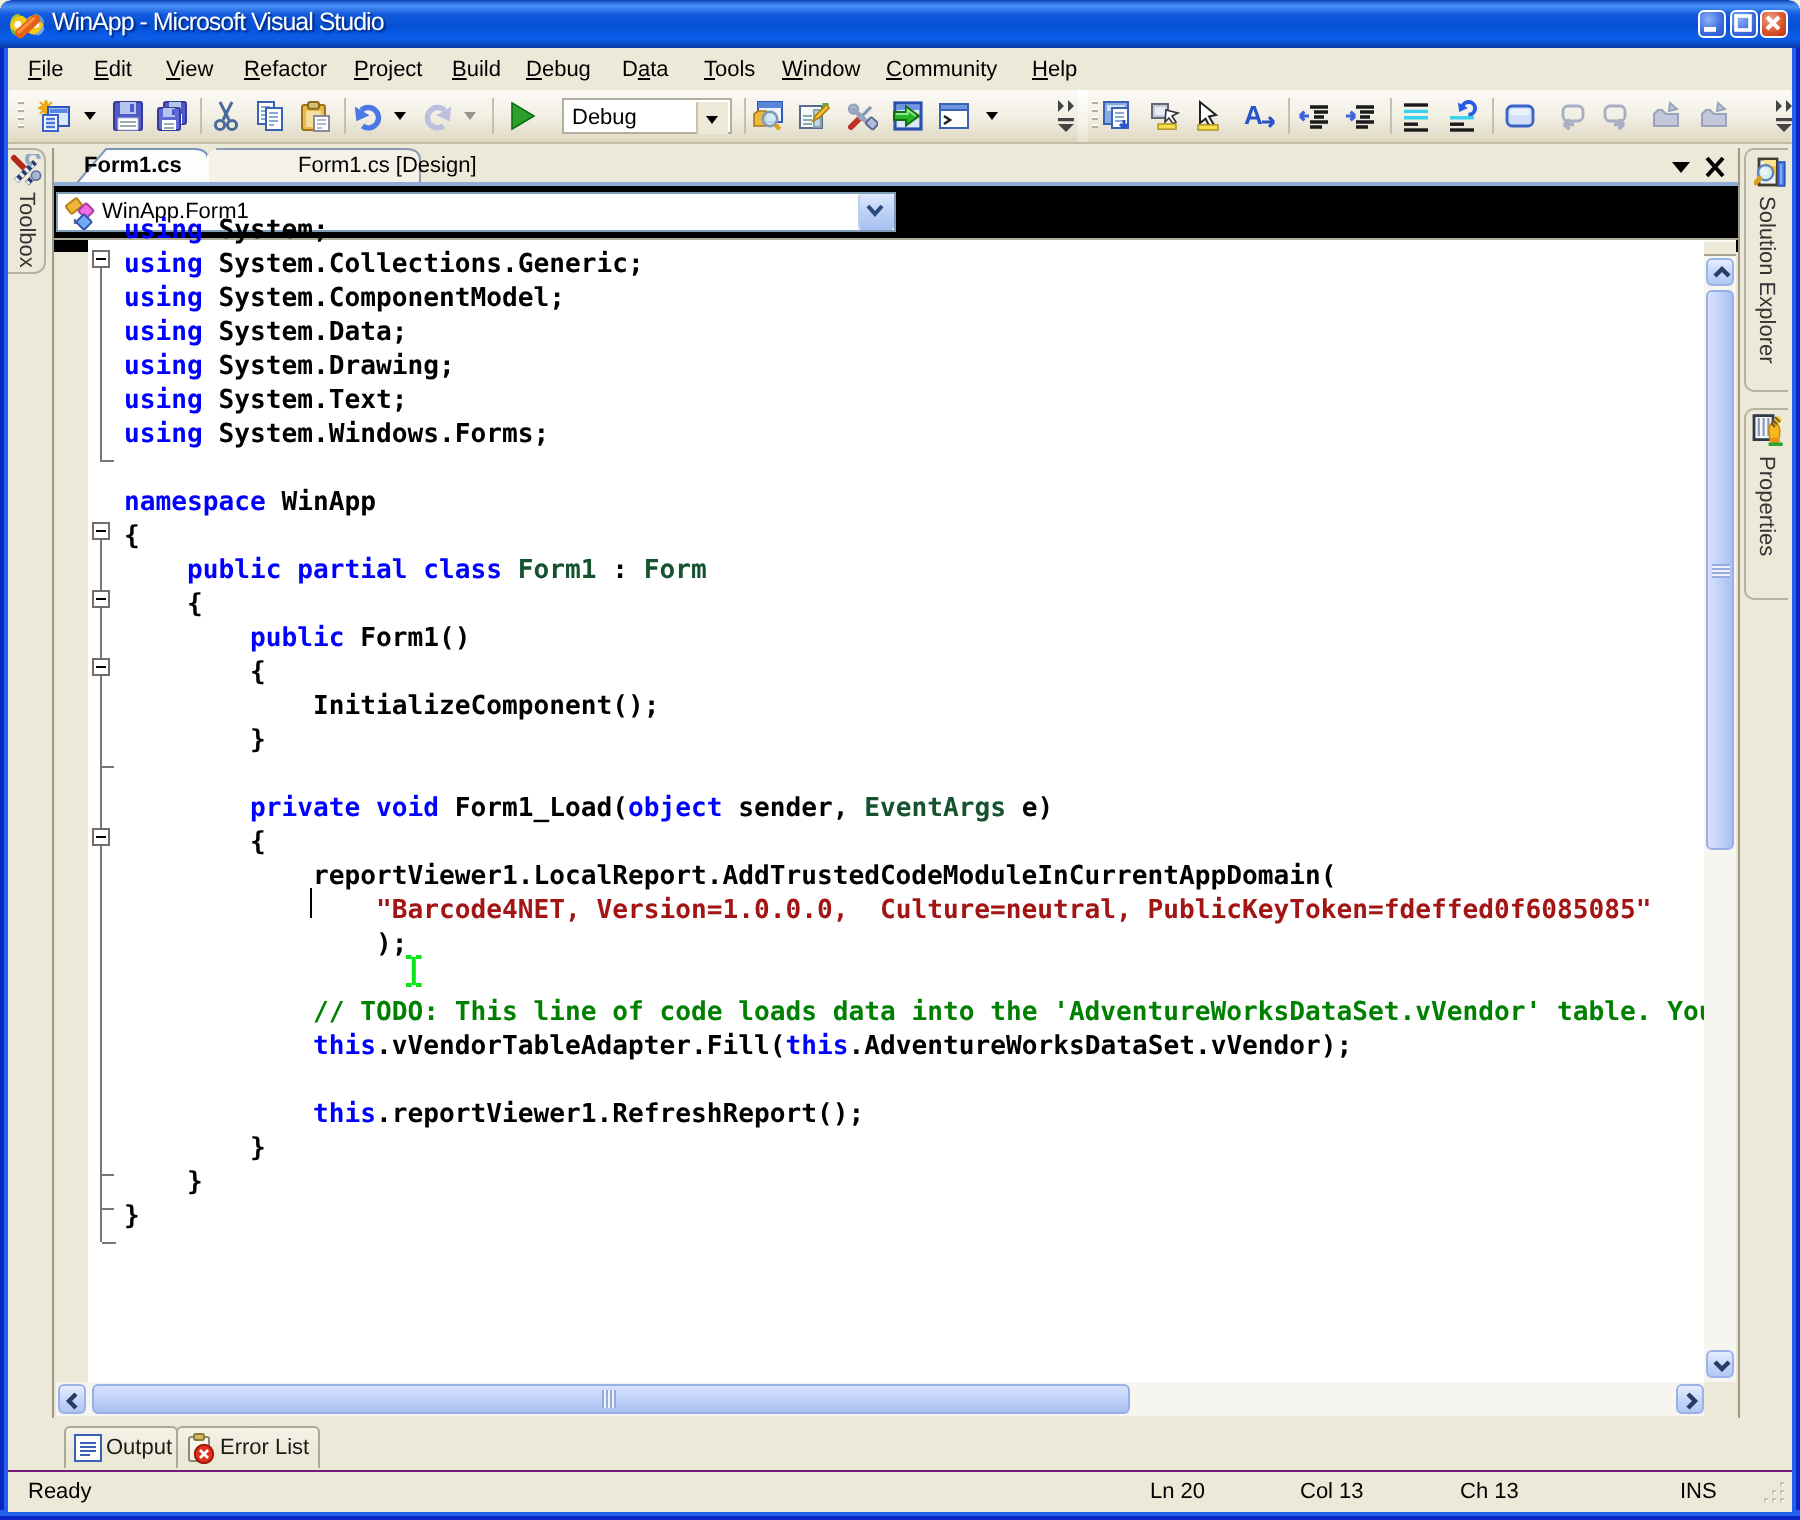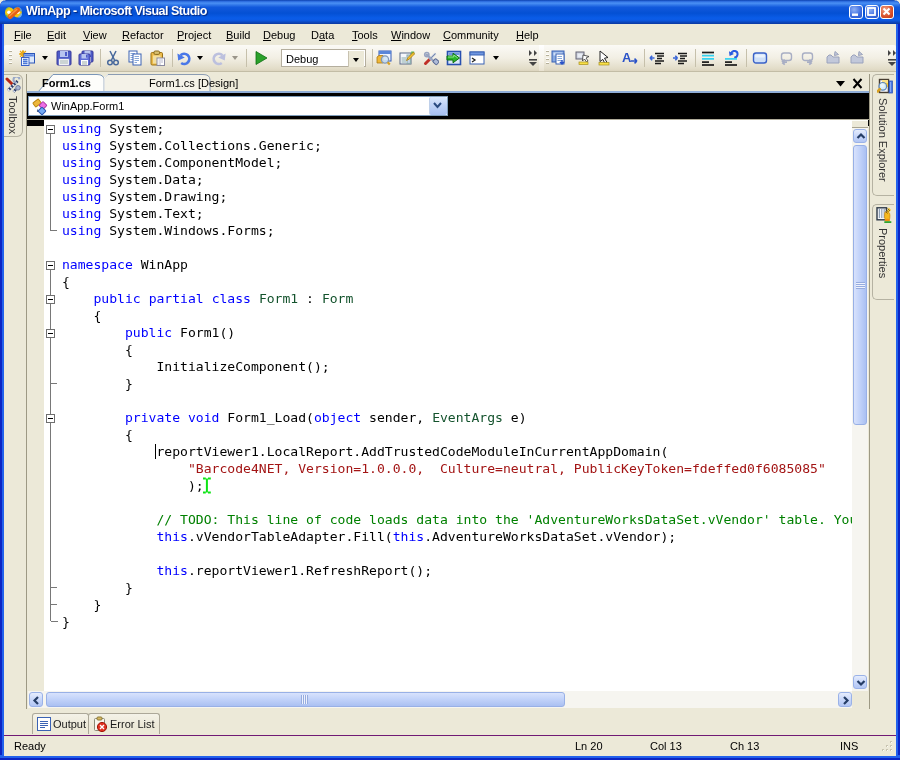--- a/index.html
+++ b/index.html
@@ -5,21 +5,21 @@
 #win{position:relative;width:900px;height:760px;overflow:hidden;background:#ece9d8;border-radius:6px 6px 0 0;font-family:"Liberation Sans",sans-serif;}
 .abs{position:absolute;}
 
 #bL{left:0;top:0;width:4px;height:760px;background:linear-gradient(90deg,#0b25c4 0,#0b25c4 2px,#2261ec 2px,#2261ec 4px);}
 #bR{left:896px;top:0;width:4px;height:760px;background:linear-gradient(90deg,#2261ec 0,#2261ec 2px,#0b25c4 2px,#0b25c4 4px);}
 #bB{left:0;top:755px;width:900px;height:5px;background:linear-gradient(180deg,#2261ec 0,#2261ec 3px,#0b25c4 3px,#0b25c4 5px);}
 
 #title{left:0;top:0;width:900px;height:24px;border-radius:6px 6px 0 0;
 background:linear-gradient(180deg,#0c41b0 0%,#2e6ee0 6%,#4a90f4 13%,#1259dc 30%,#0450d4 55%,#0a5ce8 75%,#0c5ae4 84%,#0c46bc 93%,#0a38a0 100%);}
 #ticon{left:5px;top:4px;width:17px;height:17px;}
-#ttext{left:26px;top:4px;color:#fff;font-weight:bold;font-size:12.5px;letter-spacing:-0.5px;text-shadow:1px 1px 1px #00257e;}
+#ttext{left:26px;top:4px;color:#fff;font-weight:normal;font-size:12.5px;letter-spacing:-0.5px;text-shadow:1px 1px 1px #00257e;}
 .tbtn{top:5px;width:14px;height:14px;border-radius:3px;border:1px solid #fff;box-sizing:border-box;}
 #btnMin{left:849px;background:radial-gradient(circle at 35% 30%,#8fb0f4,#3a6ae0 60%,#2b55c4);}
 #btnMax{left:865px;background:radial-gradient(circle at 35% 30%,#8fb0f4,#3a6ae0 60%,#2b55c4);}
 #btnCls{left:880px;background:radial-gradient(circle at 35% 30%,#f0a086,#d8512b 60%,#b93317);}
 
 #menubar{left:4px;top:24px;width:892px;height:21px;background:#ece9d8;}
 .mi{position:absolute;top:5px;font-size:11px;color:#000;}
 
 #toolbar{left:4px;top:45px;width:892px;height:26px;background:linear-gradient(180deg,#fbfaf6 0%,#f2efe4 50%,#e3ddc9 90%,#dcd5bf 100%);border-radius:2px;}
 #toolbar:after{content:"";position:absolute;left:0;bottom:-1px;width:100%;height:1px;background:#c3bda6;}
@@ -36,21 +36,21 @@
 
 #navbar{left:27px;top:93px;width:842px;height:33px;background:#000000;}
 .combo{position:absolute;top:3px;height:20px;background:#fff;border:1px solid #7f9db9;box-sizing:border-box;}
 .combo .cbtn{position:absolute;right:0;top:0;width:17px;height:18px;background:linear-gradient(180deg,#dce8fb,#c0d3f7 45%,#a8c0f0);border-left:1px solid #bfd0ea;border-radius:2px;}
 .combo .ctext{position:absolute;left:22px;top:3px;font-size:11px;}
 
 #editor{left:44px;top:120px;width:808px;height:571px;background:#fff;}
 #edtop{left:44px;top:93px;width:808px;height:27px;background:#fff;}
 #vscroll{left:852px;top:120px;width:16px;height:571px;background:#f6f5f0;}
 #hscroll{left:28px;top:691px;width:824px;height:17px;background:#f6f5f0;}
-#code{left:62px;top:120px;width:790px;height:570px;overflow:hidden;font-family:"Liberation Mono",monospace;font-size:13.08px;line-height:17px;font-weight:normal;color:#000;}
+#code{left:62px;top:107px;width:790px;height:570px;overflow:hidden;font-family:"Liberation Mono",monospace;font-size:13.08px;line-height:17px;font-weight:bold;color:#000;}
 #code pre{margin:0;white-space:pre;}
 .kw{color:#0000ff;}
 .ty{color:#14532d;}
 .str{color:#a31515;}
 .cmt{color:#008000;}
 
 .foldbox{position:absolute;width:9px;height:9px;border:1px solid #6f6f6f;background:#fff;box-sizing:border-box;}
 .foldbox:after{content:"";position:absolute;left:1px;top:3px;width:5px;height:1px;background:#000;}
 .fline{position:absolute;width:1px;background:#787878;}
 .ftick{position:absolute;height:1px;background:#787878;}

